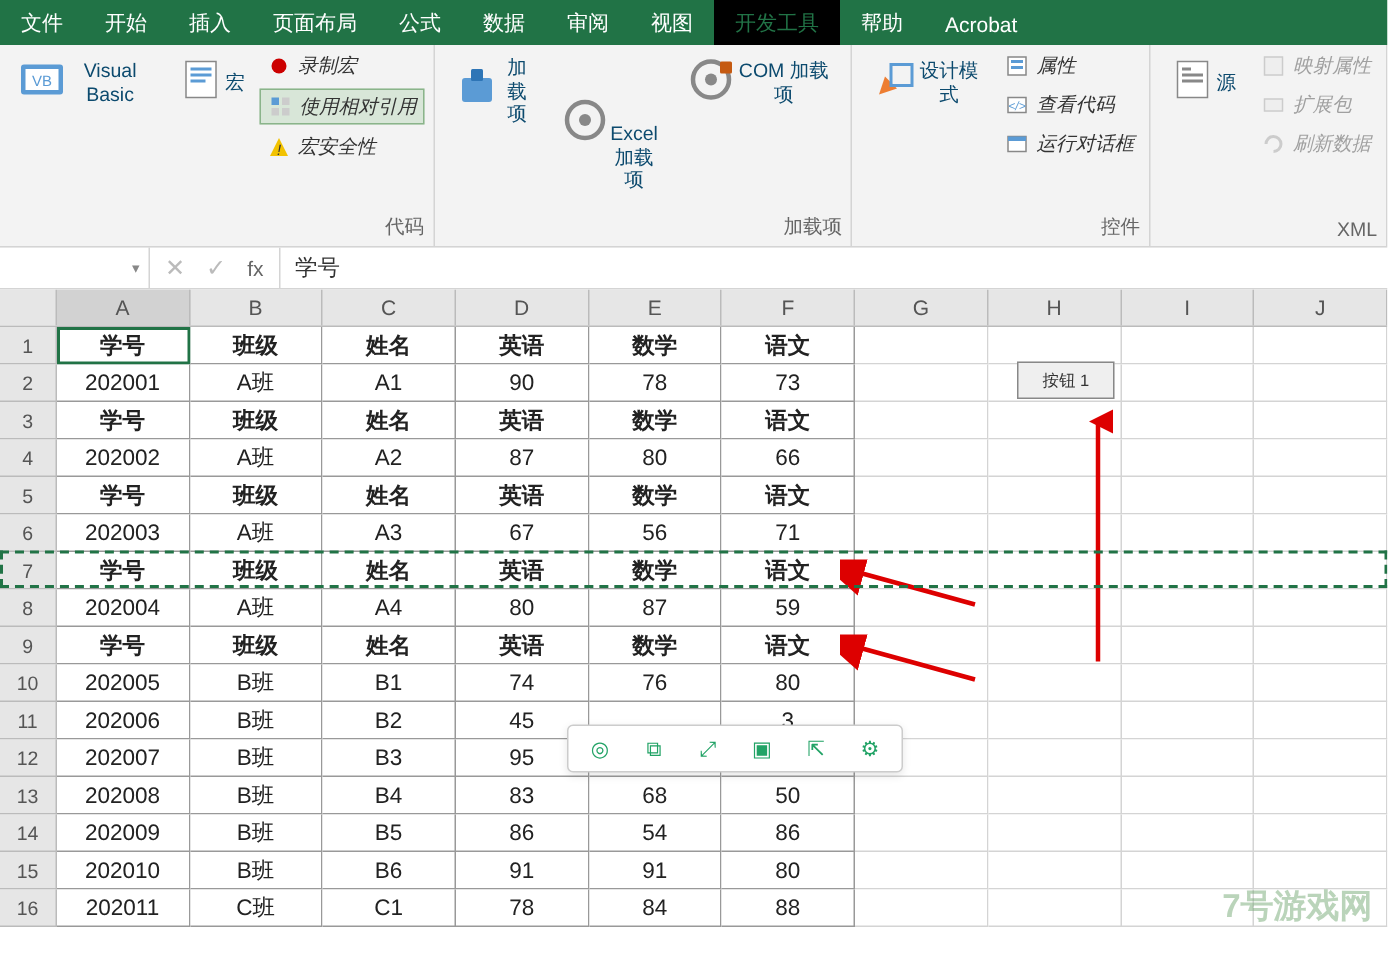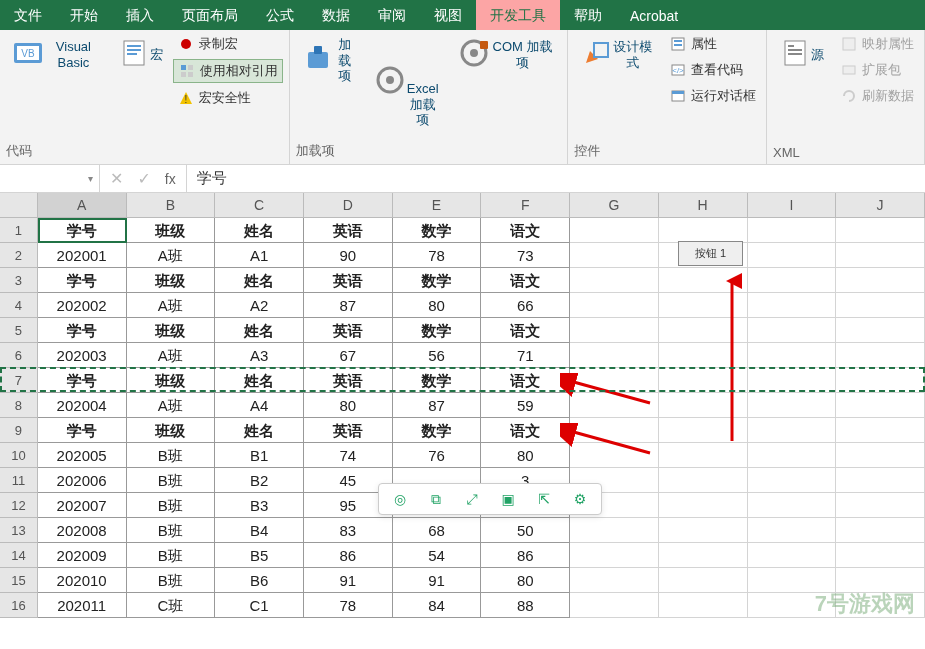--- a/index.html
+++ b/index.html
@@ -1,29 +1,29 @@
 <!DOCTYPE html>
 <html><head>
 <meta charset="utf-8">
 <style>
 * { box-sizing: border-box; margin: 0; padding: 0; font-family: "Microsoft YaHei", Arial, sans-serif; }
 body { background: #fff; width: 925px; height: 649px; overflow: hidden; position: relative; }
 
 .tabs { display: flex; background: #217346; color: #fff; height: 30px; align-items: stretch; font-size: 14px; }
 .tab { padding: 16px 14px; display: flex; align-items: center; cursor: pointer; white-space: nowrap; }
-.tab.active { background: #fca5a5; color: #217346; }
+.tab.active { background: #000000; color: #217346; }
 
 .ribbon { background: #f3f3f3; border-bottom: 1px solid #d4d4d4; height: 135px; display: flex; position: relative; }
 .rgroup { display: flex; flex-direction: column; justify-content: space-between; border-right: 1px solid #d4d4d4; padding: 3px 6px 2px 6px; }
 .rgroup-body { display: flex; align-items: flex-start; gap: 6px; flex: 1; }
-.rgroup-label { text-align: left; font-size: 13px; color: #666; padding: 2px 0; }
+.rgroup-label { text-align: right; font-size: 13px; color: #666; padding: 2px 0; }
 .bigbtn { display: flex; flex-direction: row; align-items: center; justify-content: center; font-size: 13px; color: #0c4a6e; padding: 4px 6px; cursor: pointer; min-width: 48px; }
 .bigbtn .icon { width: 32px; height: 32px; margin-bottom: 4px; display: flex; align-items: center; justify-content: center; }
 .bigbtn .lbl { text-align: center; line-height: 1.2; }
-.smallstack { display: flex; flex-direction: column; gap: 4px; font-size: 13px; color: #333; justify-content: center; }
+.smallstack { display: flex; flex-direction: column; gap: 4px; font-size: 13px; color: #333; justify-content: center; font-style: italic; }
 .smallbtn { display: flex; align-items: center; gap: 4px; padding: 2px 4px; cursor: pointer; white-space: nowrap; }
 .smallbtn .sicon { width: 18px; height: 18px; display: flex; align-items: center; justify-content: center; }
 .dimmed { color: #a0a0a0; }
 
 .fbar { display: flex; height: 28px; border-bottom: 1px solid #d4d4d4; align-items: stretch; }
 .namebox { width: 100px; border-right: 1px solid #d4d4d4; display: flex; align-items: center; padding: 0 8px; font-size: 14px; color: #555; position: relative; }
 .namebox::after { content: "▾"; position: absolute; right: 6px; color: #888; font-size: 10px; }
 .fxbox { display: flex; align-items: center; padding: 0 10px; border-right: 1px solid #d4d4d4; gap: 14px; color: #888; }
 .fxbox .fx { font-size: 14px; color: #666; }
 .formula-input { flex: 1; display: flex; align-items: center; padding: 0 10px; font-size: 15px; color: #333; }

